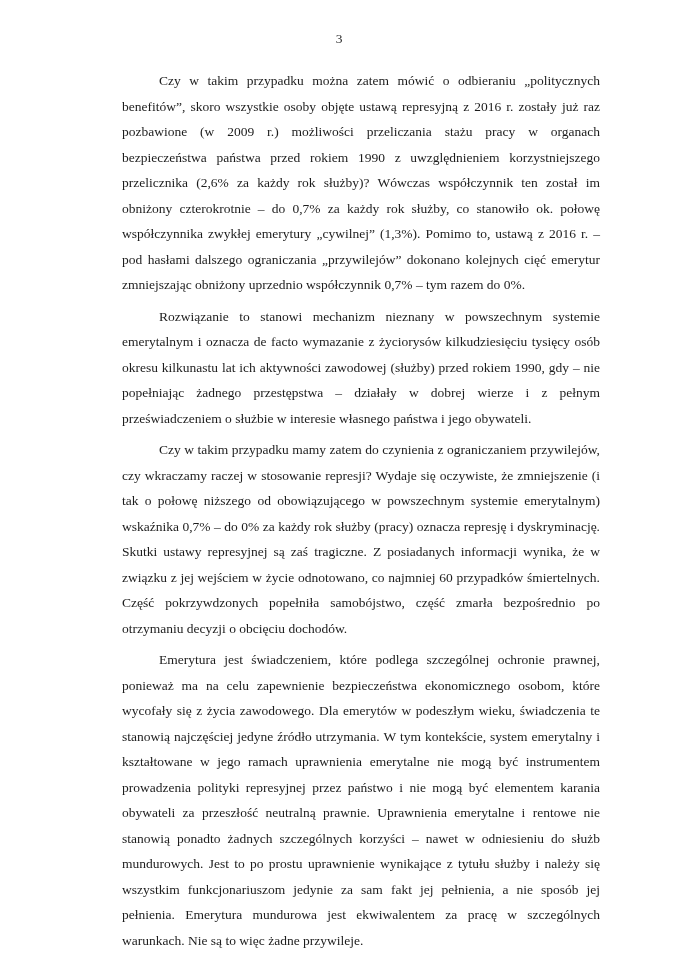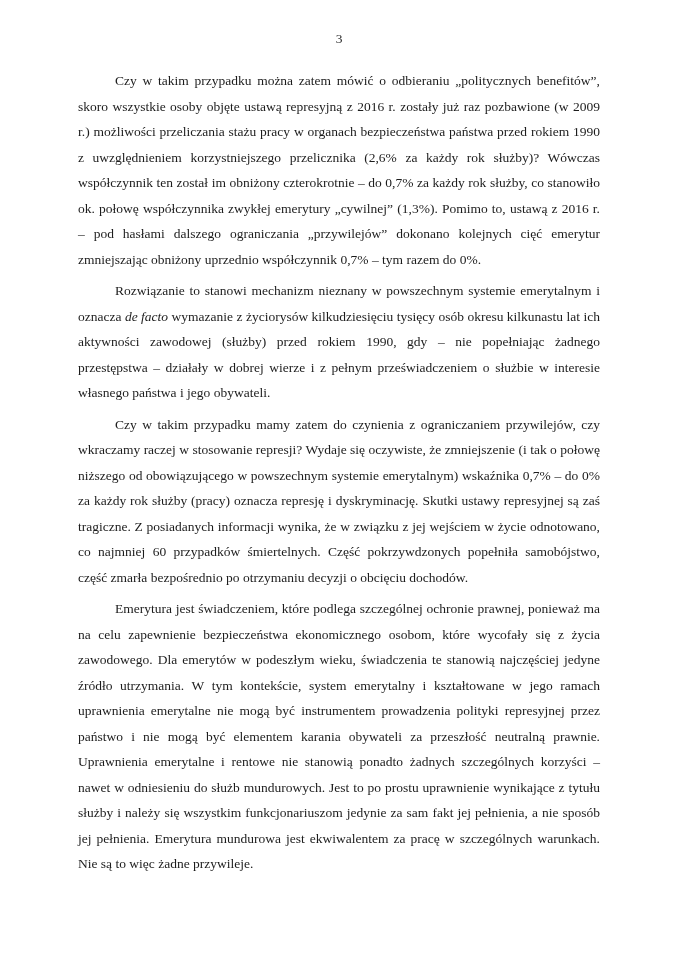--- a/index.html
+++ b/index.html
@@ -23,33 +23,33 @@
   }
   .page-number {
     text-align: center;
     font-size: 13.5px;
     line-height: 17px;
     margin-bottom: 13px;
     color: #2a2a2a;
   }
   .doc-body {
     margin-top: 21px;
+    margin-left: 44px;
   }
   .para {
     margin: 0 0 6px 0;
     text-align: justify;
     text-indent: 37px;
     font-size: 13.5px;
     line-height: 25.5px;
     color: #1c1c1c;
     hyphens: auto;
     -webkit-hyphens: auto;
   }
   .italic {
-    font-style: italic;
   }
 </style>
 </head>
 <body>
 
 <div class="page">
   <div class="page-number">3</div>
   <div class="doc-body">
       <p class="para"><span>Czy w takim przypadku można zatem mówić o odbieraniu „politycznych benefitów”, skoro wszystkie osoby objęte ustawą represyjną z 2016 r. zostały już raz pozbawione (w 2009 r.) możliwości przeliczania stażu pracy w organach bezpieczeństwa państwa przed rokiem 1990 z uwzględnieniem korzystniejszego przelicznika (2,6% za każdy rok służby)? Wówczas współczynnik ten został im obniżony czterokrotnie – do 0,7% za każdy rok służby, co stanowiło ok. połowę współczynnika zwykłej emerytury „cywilnej” (1,3%). Pomimo to, ustawą z 2016 r. – pod hasłami dalszego ograniczania „przywilejów” dokonano kolejnych cięć emerytur zmniejszając obniżony uprzednio współczynnik 0,7% – tym razem do 0%.</span></p>
       <p class="para"><span>Rozwiązanie to stanowi mechanizm nieznany w powszechnym systemie emerytalnym i oznacza </span><span class="italic">de facto</span><span> wymazanie z życiorysów kilkudziesięciu tysięcy osób okresu kilkunastu lat ich aktywności zawodowej (służby) przed rokiem 1990, gdy – nie popełniając żadnego przestępstwa – działały w dobrej wierze i z pełnym przeświadczeniem o służbie w interesie własnego państwa i jego obywateli.</span></p>

